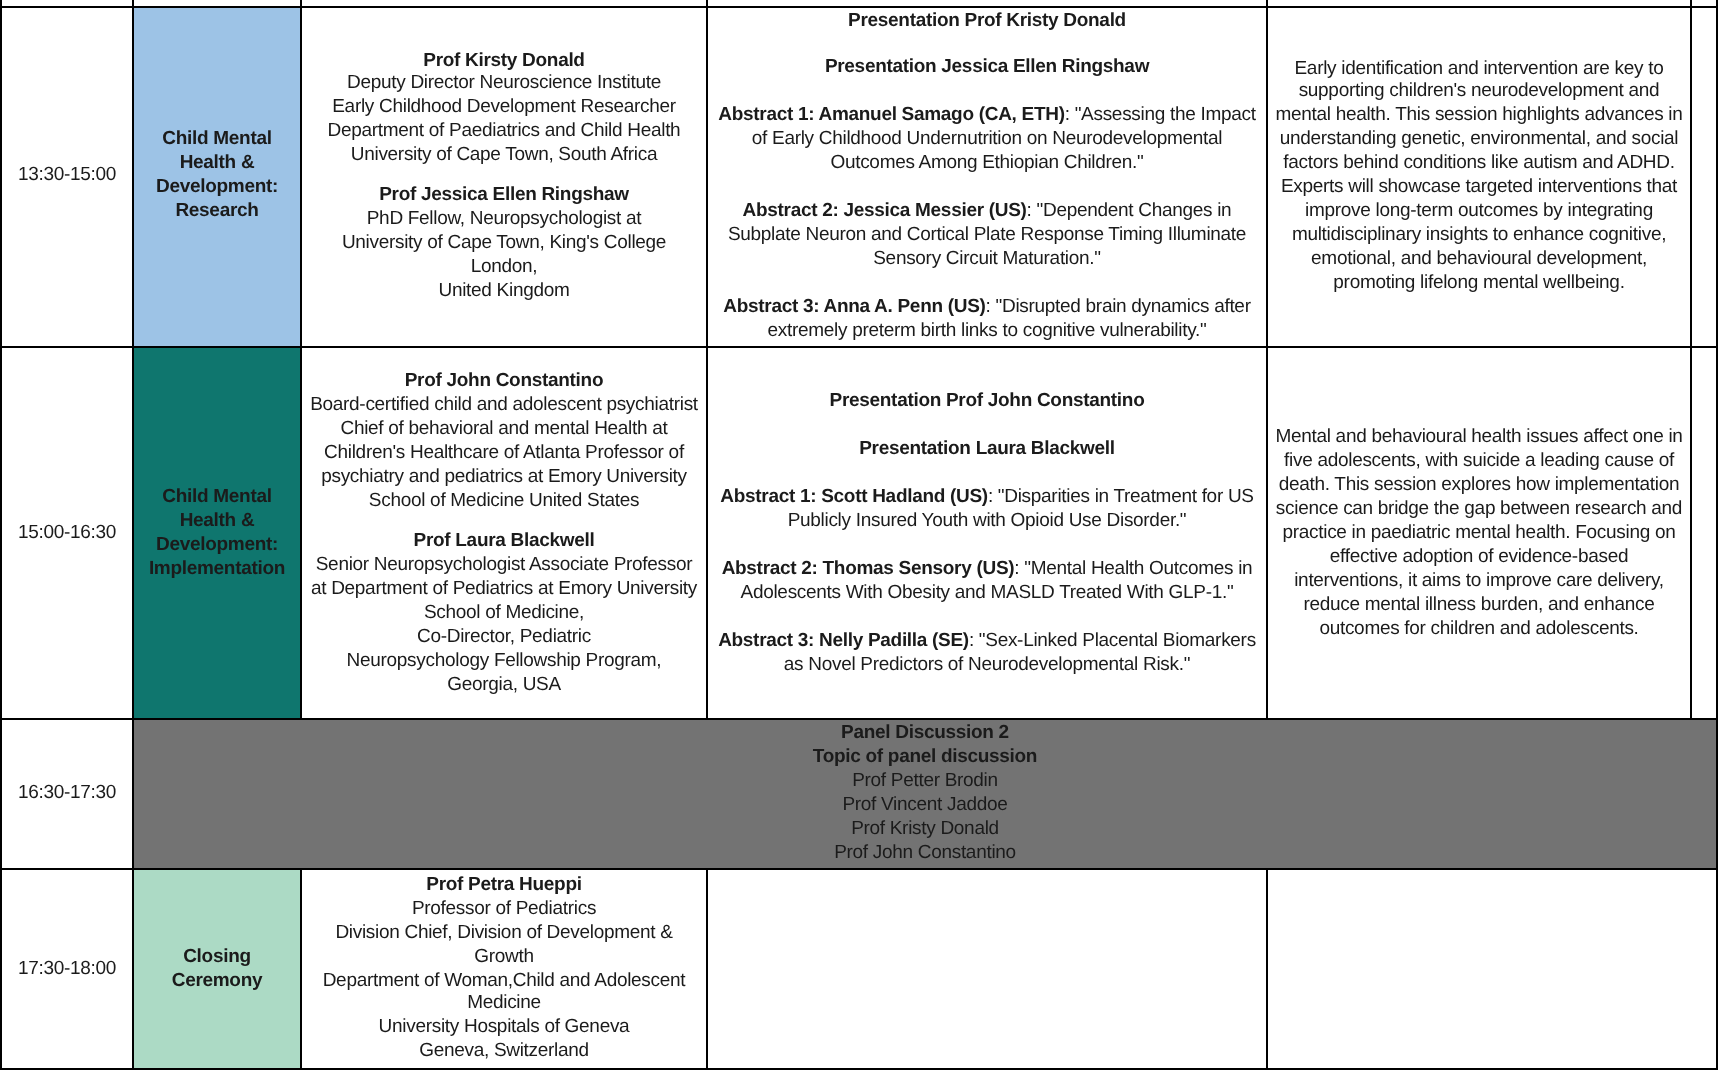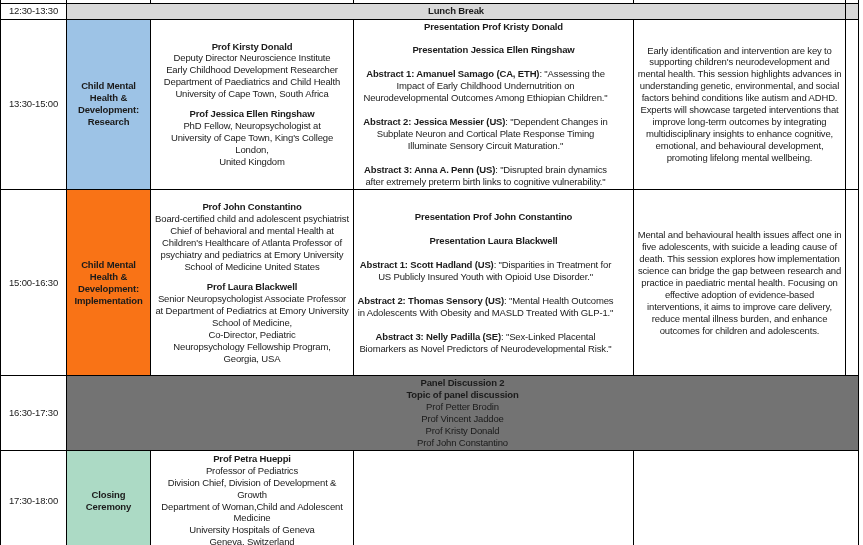--- a/index.html
+++ b/index.html
@@ -30,21 +30,21 @@
     line-height: 1.26;
   }
   tr.toprow td { border-top: none; }
   .b { font-weight: bold; }
   .ml { white-space: pre-line; }
   .time-cell { font-size: 10px; letter-spacing: -0.2px; }
   .session-cell { font-weight: bold; margin-left: 20px; }
   .speaker-block + .speaker-block { margin-top: 8px; }
   .speaker-name { font-weight: bold; }
   .pres-line { font-weight: bold; margin: 0 0 12px 0; text-align: center; }
-  .abstract { margin: 12px 16px 0 0; }
+  .abstract { margin: 12px 0 0 0; }
   .abstract:first-of-type { margin-top: 0; }
   .panel-cell { line-height: 1.22; }
   .desc-cell { line-height: 1.28; }
   p { margin: 0; }
 </style>
 </head>
 <body>
 
 <table class="schedule">
   <colgroup>
@@ -59,25 +59,20 @@
   <tbody>
       <tr class="toprow" style="height:3px">
     <td></td>
     <td></td>
     <td></td>
     <td></td>
     <td></td>
     <td></td>
   </tr>
 
-  <tr style="height:16px">
-    <td class="time-cell">12:30-13:30</td>
-    <td colspan="4" class="b" style="background-color: rgb(217, 217, 217);">Lunch Break</td>
-    <td style="background-color: rgb(217, 217, 217);"></td>
-  </tr>
 
   <tr style="height:163px">
     <td class="time-cell">13:30-15:00</td>
     <td class="session-cell" style="background-color: rgb(157, 195, 230);">Child Mental Health &amp; Development: Research</td>
     <td>
       <div class="speaker-block">
         <div class="speaker-name">Prof Kirsty Donald</div>
         <div class="ml">Deputy Director Neuroscience Institute
 Early Childhood Development Researcher
 Department of Paediatrics and Child Health
@@ -97,21 +92,21 @@
       <p class="abstract"><span class="b">Abstract 1: Amanuel Samago (CA, ETH)</span><span>: "Assessing the Impact of Early Childhood Undernutrition on Neurodevelopmental Outcomes Among Ethiopian Children."</span></p>
       <p class="abstract"><span class="b">Abstract 2: Jessica Messier (US)</span><span>: "Dependent Changes in Subplate Neuron and Cortical Plate Response Timing Illuminate Sensory Circuit Maturation."</span></p>
       <p class="abstract"><span class="b">Abstract 3: Anna A. Penn (US)</span><span>: "Disrupted brain dynamics after extremely preterm birth links to cognitive vulnerability."</span></p>
     </td>
     <td class="desc-cell">Early identification and intervention are key to supporting children's neurodevelopment and mental health. This session highlights advances in understanding genetic, environmental, and social factors behind conditions like autism and ADHD. Experts will showcase targeted interventions that improve long-term outcomes by integrating multidisciplinary insights to enhance cognitive, emotional, and behavioural development, promoting lifelong mental wellbeing.</td>
     <td></td>
   </tr>
 
   <tr style="height:186px">
     <td class="time-cell">15:00-16:30</td>
-    <td class="session-cell" style="background-color: #f97316;">Child Mental Health &amp; Development: Implementation</td>
+    <td class="session-cell" style="background-color: #0f766e;">Child Mental Health &amp; Development: Implementation</td>
     <td>
       <div class="speaker-block">
         <div class="speaker-name">Prof John Constantino</div>
         <div class="ml">Board-certified child and adolescent psychiatrist
 Chief of behavioral and mental Health at Children's Healthcare of Atlanta Professor of psychiatry and pediatrics at Emory University School of Medicine United States</div>
       </div>
       <div class="speaker-block">
         <div class="speaker-name">Prof Laura Blackwell</div>
         <div class="ml">Senior Neuropsychologist Associate Professor at Department of Pediatrics at Emory University School of Medicine,
 Co-Director, Pediatric

